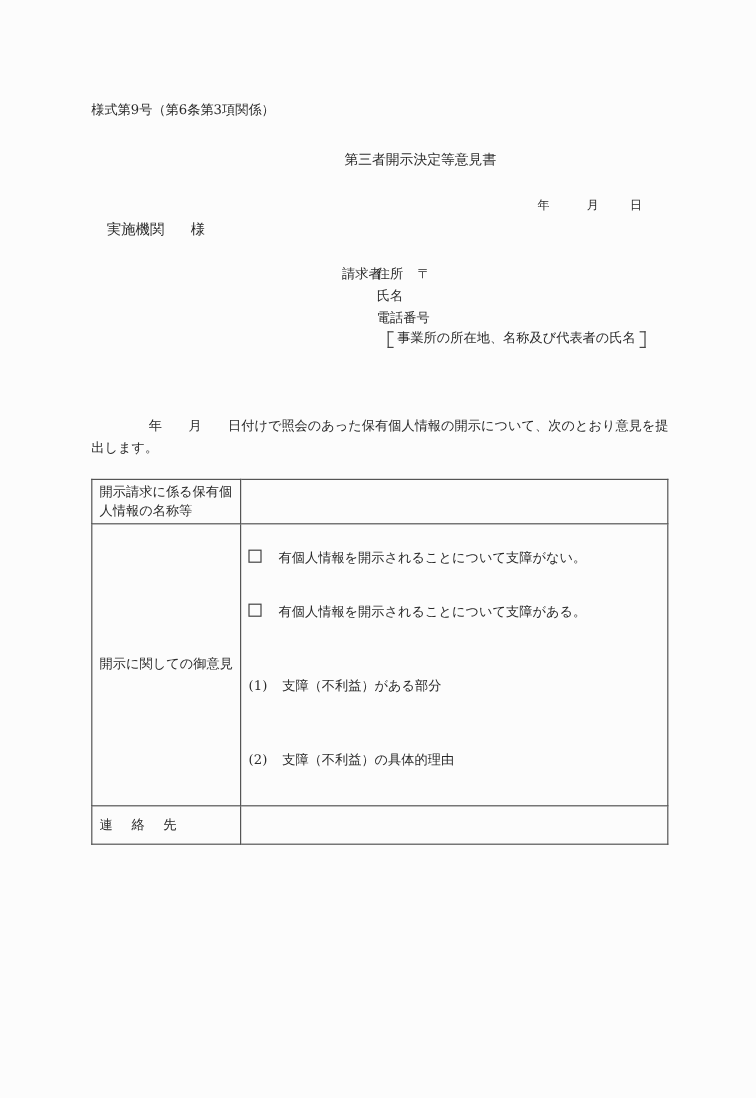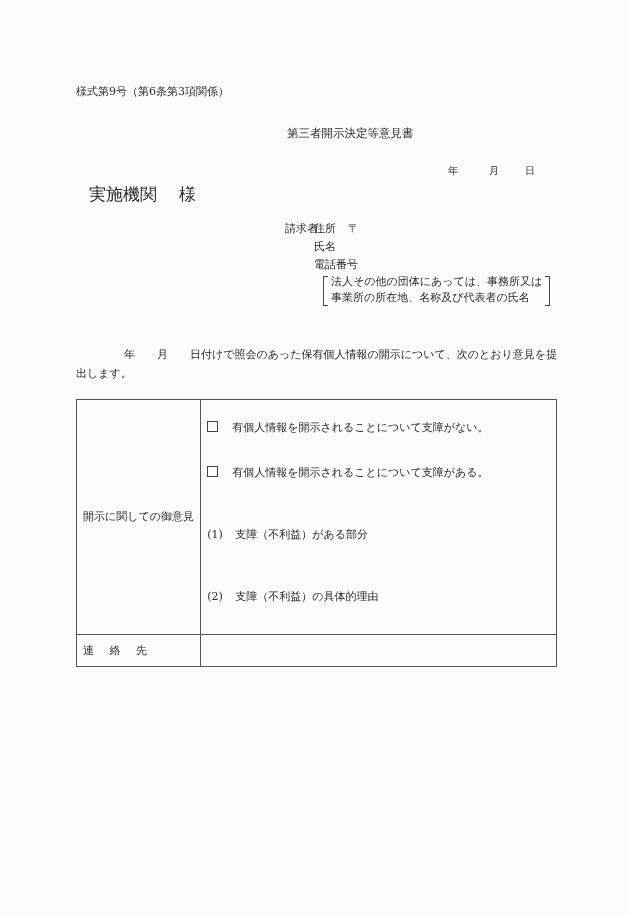--- a/index.html
+++ b/index.html
@@ -10,21 +10,21 @@
       color: #2a2a2a;
       position: relative;
       overflow: hidden;
       font-size: 11px;
     }
     .abs { position: absolute; white-space: nowrap; }
     .form-number { left: 76px; top: 84px; font-size: 11px; }
     .doc-title { left: 251px; top: 126px; font-size: 11.5px; margin-left: 36px; }
     .date-line { left: 448px; top: 164px; font-size: 10px; }
     .date-line span { display: inline-block; }
-    .addressee { left: 89px; top: 183px; font-size: 17px; }
+    .addressee { left: 89px; top: 183px; font-size: 12px; }
     .requester-block { left: 285px; top: 220px; font-size: 11px; line-height: 18px; }
     .requester-label { position: absolute; left: 0; top: 0; }
     .req-fields { position: absolute; left: 29px; top: 0; }
     .req-field { display: block; }
     .bracket-note {
       position: absolute; left: 36px; top: 54px;
       padding: 0 10px; line-height: 16px;
     }
     .bracket-note::before, .bracket-note::after {
       content: ""; position: absolute; top: 2px; bottom: 0; width: 4px;
@@ -68,31 +68,34 @@
 </div>
 
 <div class="abs requester-block">
   <span class="requester-label">請求者</span>
   <div class="req-fields">
     <span class="req-field"><span>住所</span><span style="display:inline-block;width:12px"></span><span>〒</span></span>
     <span class="req-field">氏名</span>
     <span class="req-field">電話番号</span>
   </div>
   <div class="bracket-note">
-    <div>法人その他の団体にあっては、事務所又は</div>
     <div>事業所の所在地、名称及び代表者の氏名</div>
   </div>
 </div>
 
 <div class="abs statement">
   <span class="indent"></span><span>年</span><span style="display:inline-block;width:22px"></span><span>月</span><span style="display:inline-block;width:22px"></span><span>日付けで照会のあった保有個人情報の開示について、次のとおり意見を提出します。</span>
 </div>
 
 <table class="opinion">
   <tbody>
+      <tr class="row1">
+    <td class="label-cell">開示請求に係る保有個人情報の名称等</td>
+    <td class="value-cell"></td>
+  </tr>
   <tr class="row2">
     <td class="label-cell">開示に関しての御意見</td>
     <td class="value-cell">
       <div class="opinion-items">
         <div class="opinion-item" style="top:18px">
           <span class="checkbox"></span><span>有個人情報を開示されることについて支障がない。</span>
         </div>
         <div class="opinion-item" style="top:63px">
           <span class="checkbox"></span><span>有個人情報を開示されることについて支障がある。</span>
         </div>

